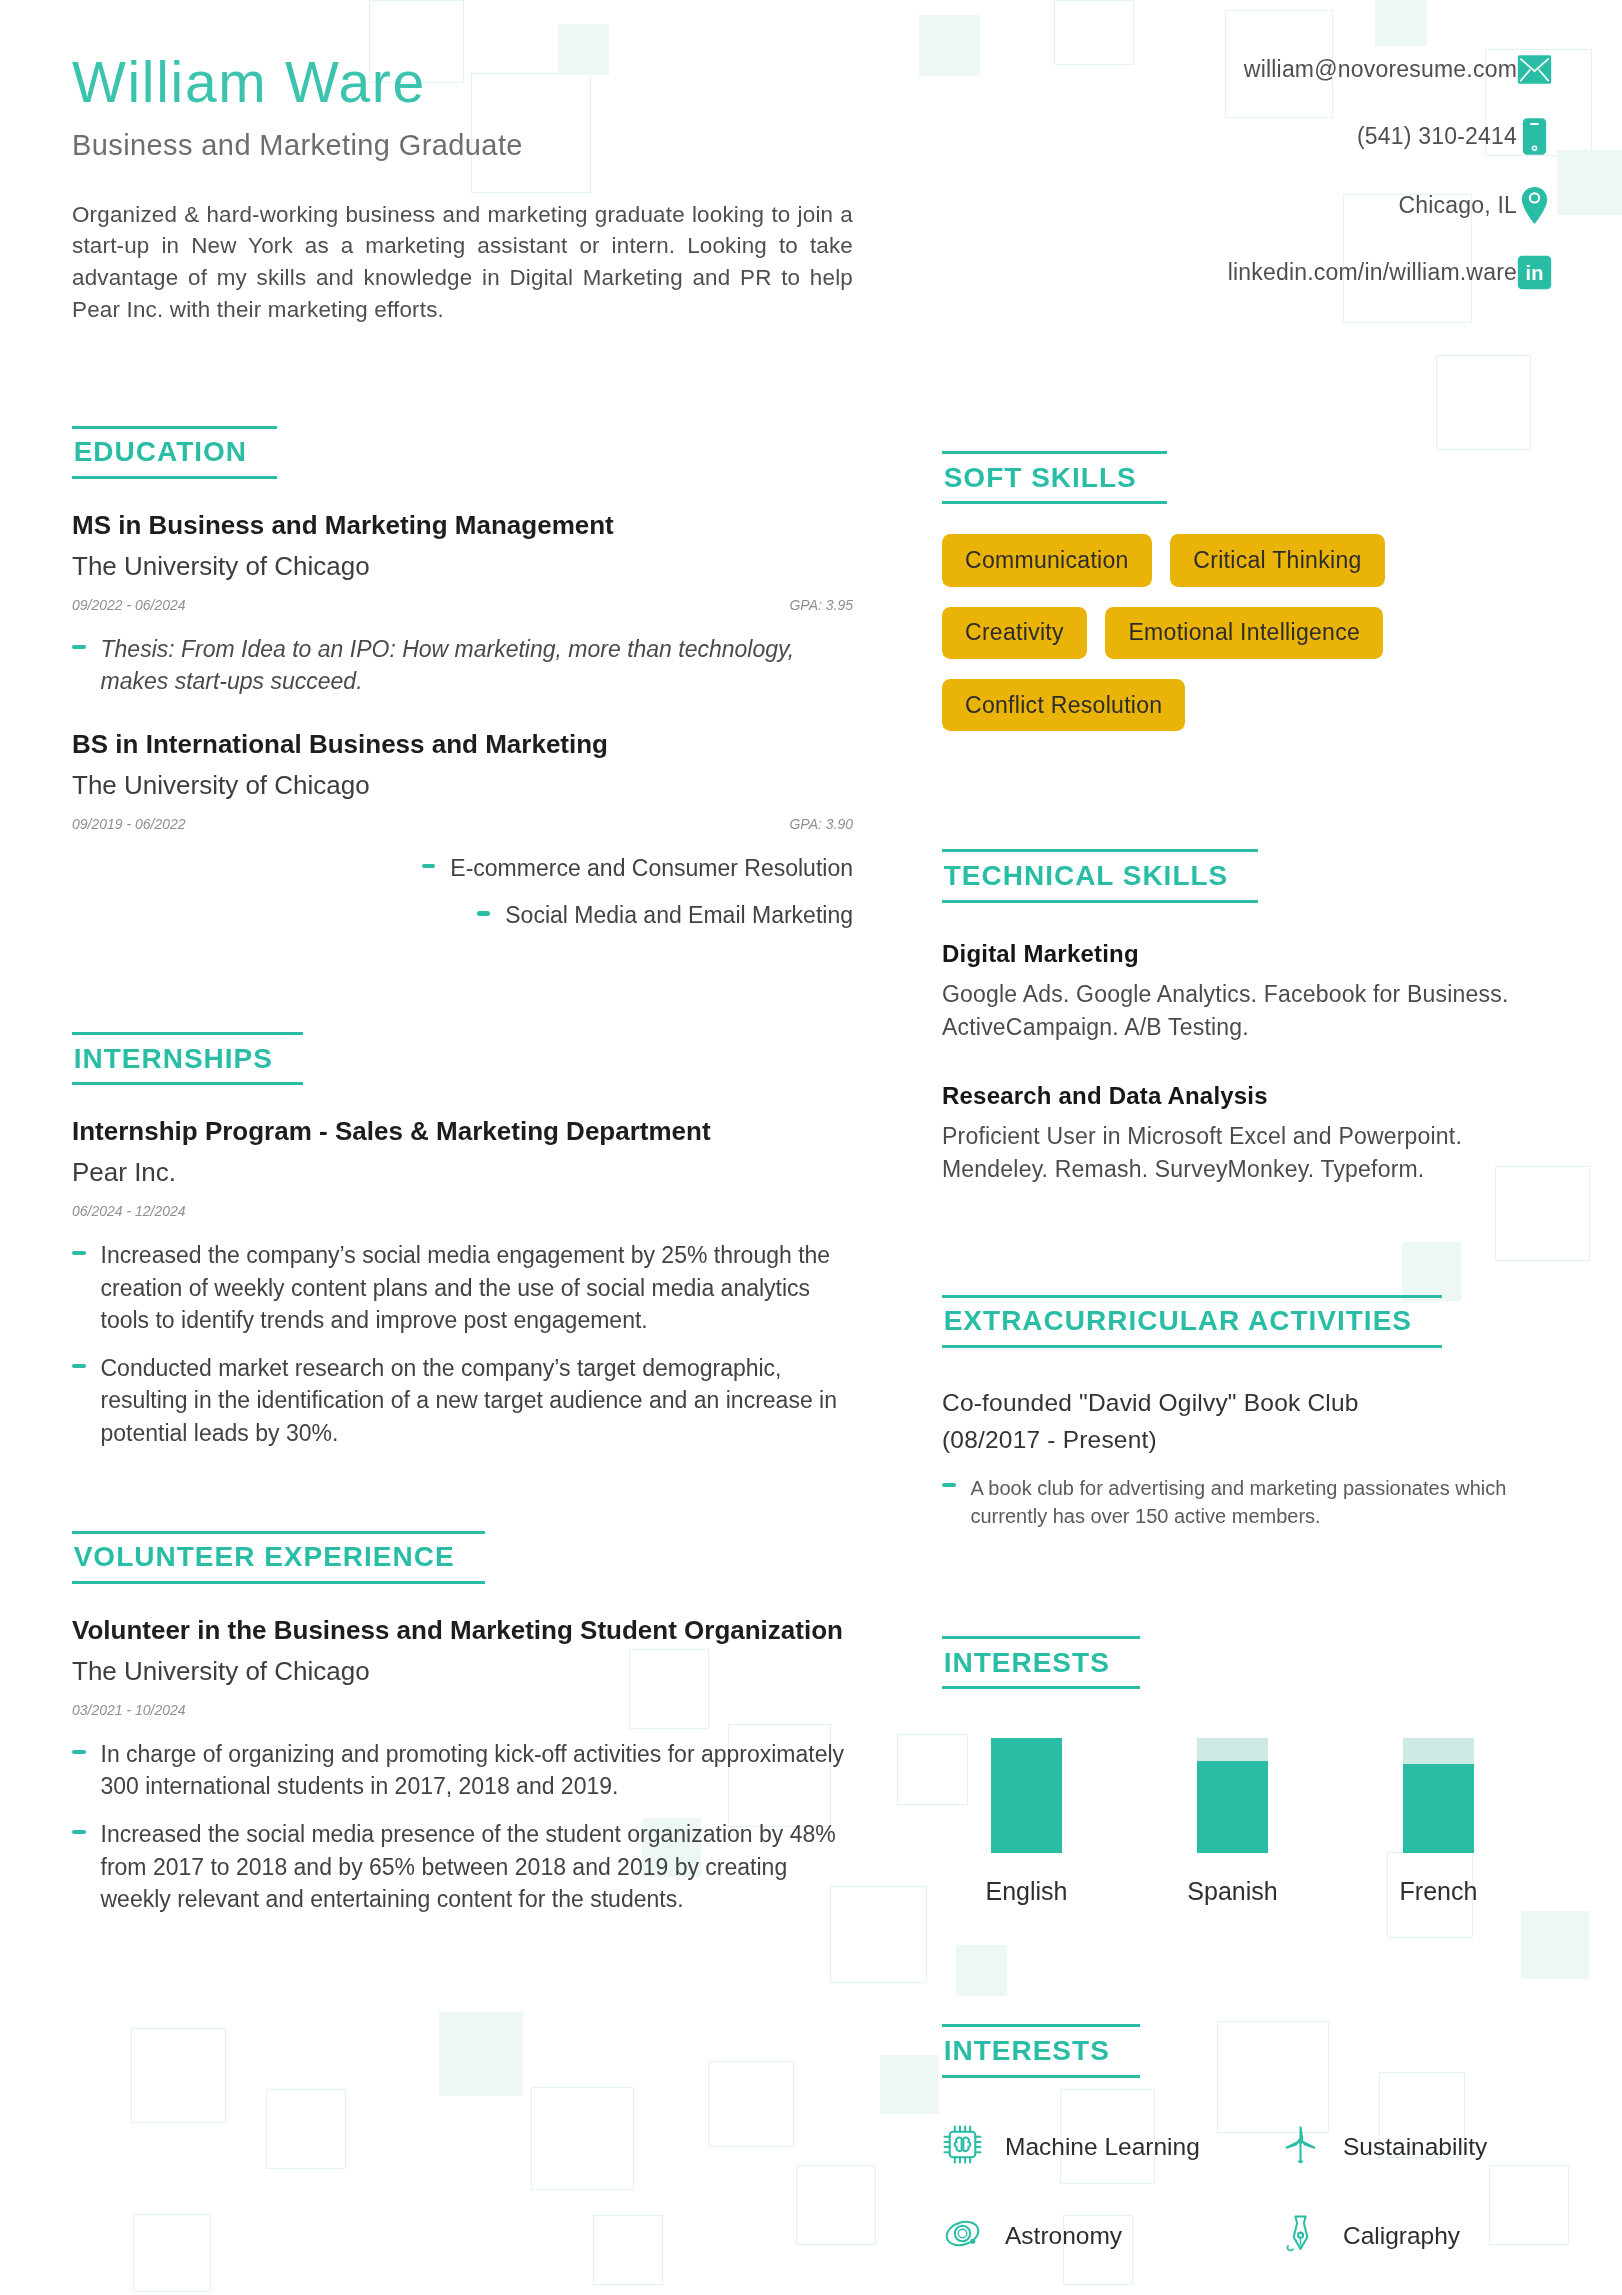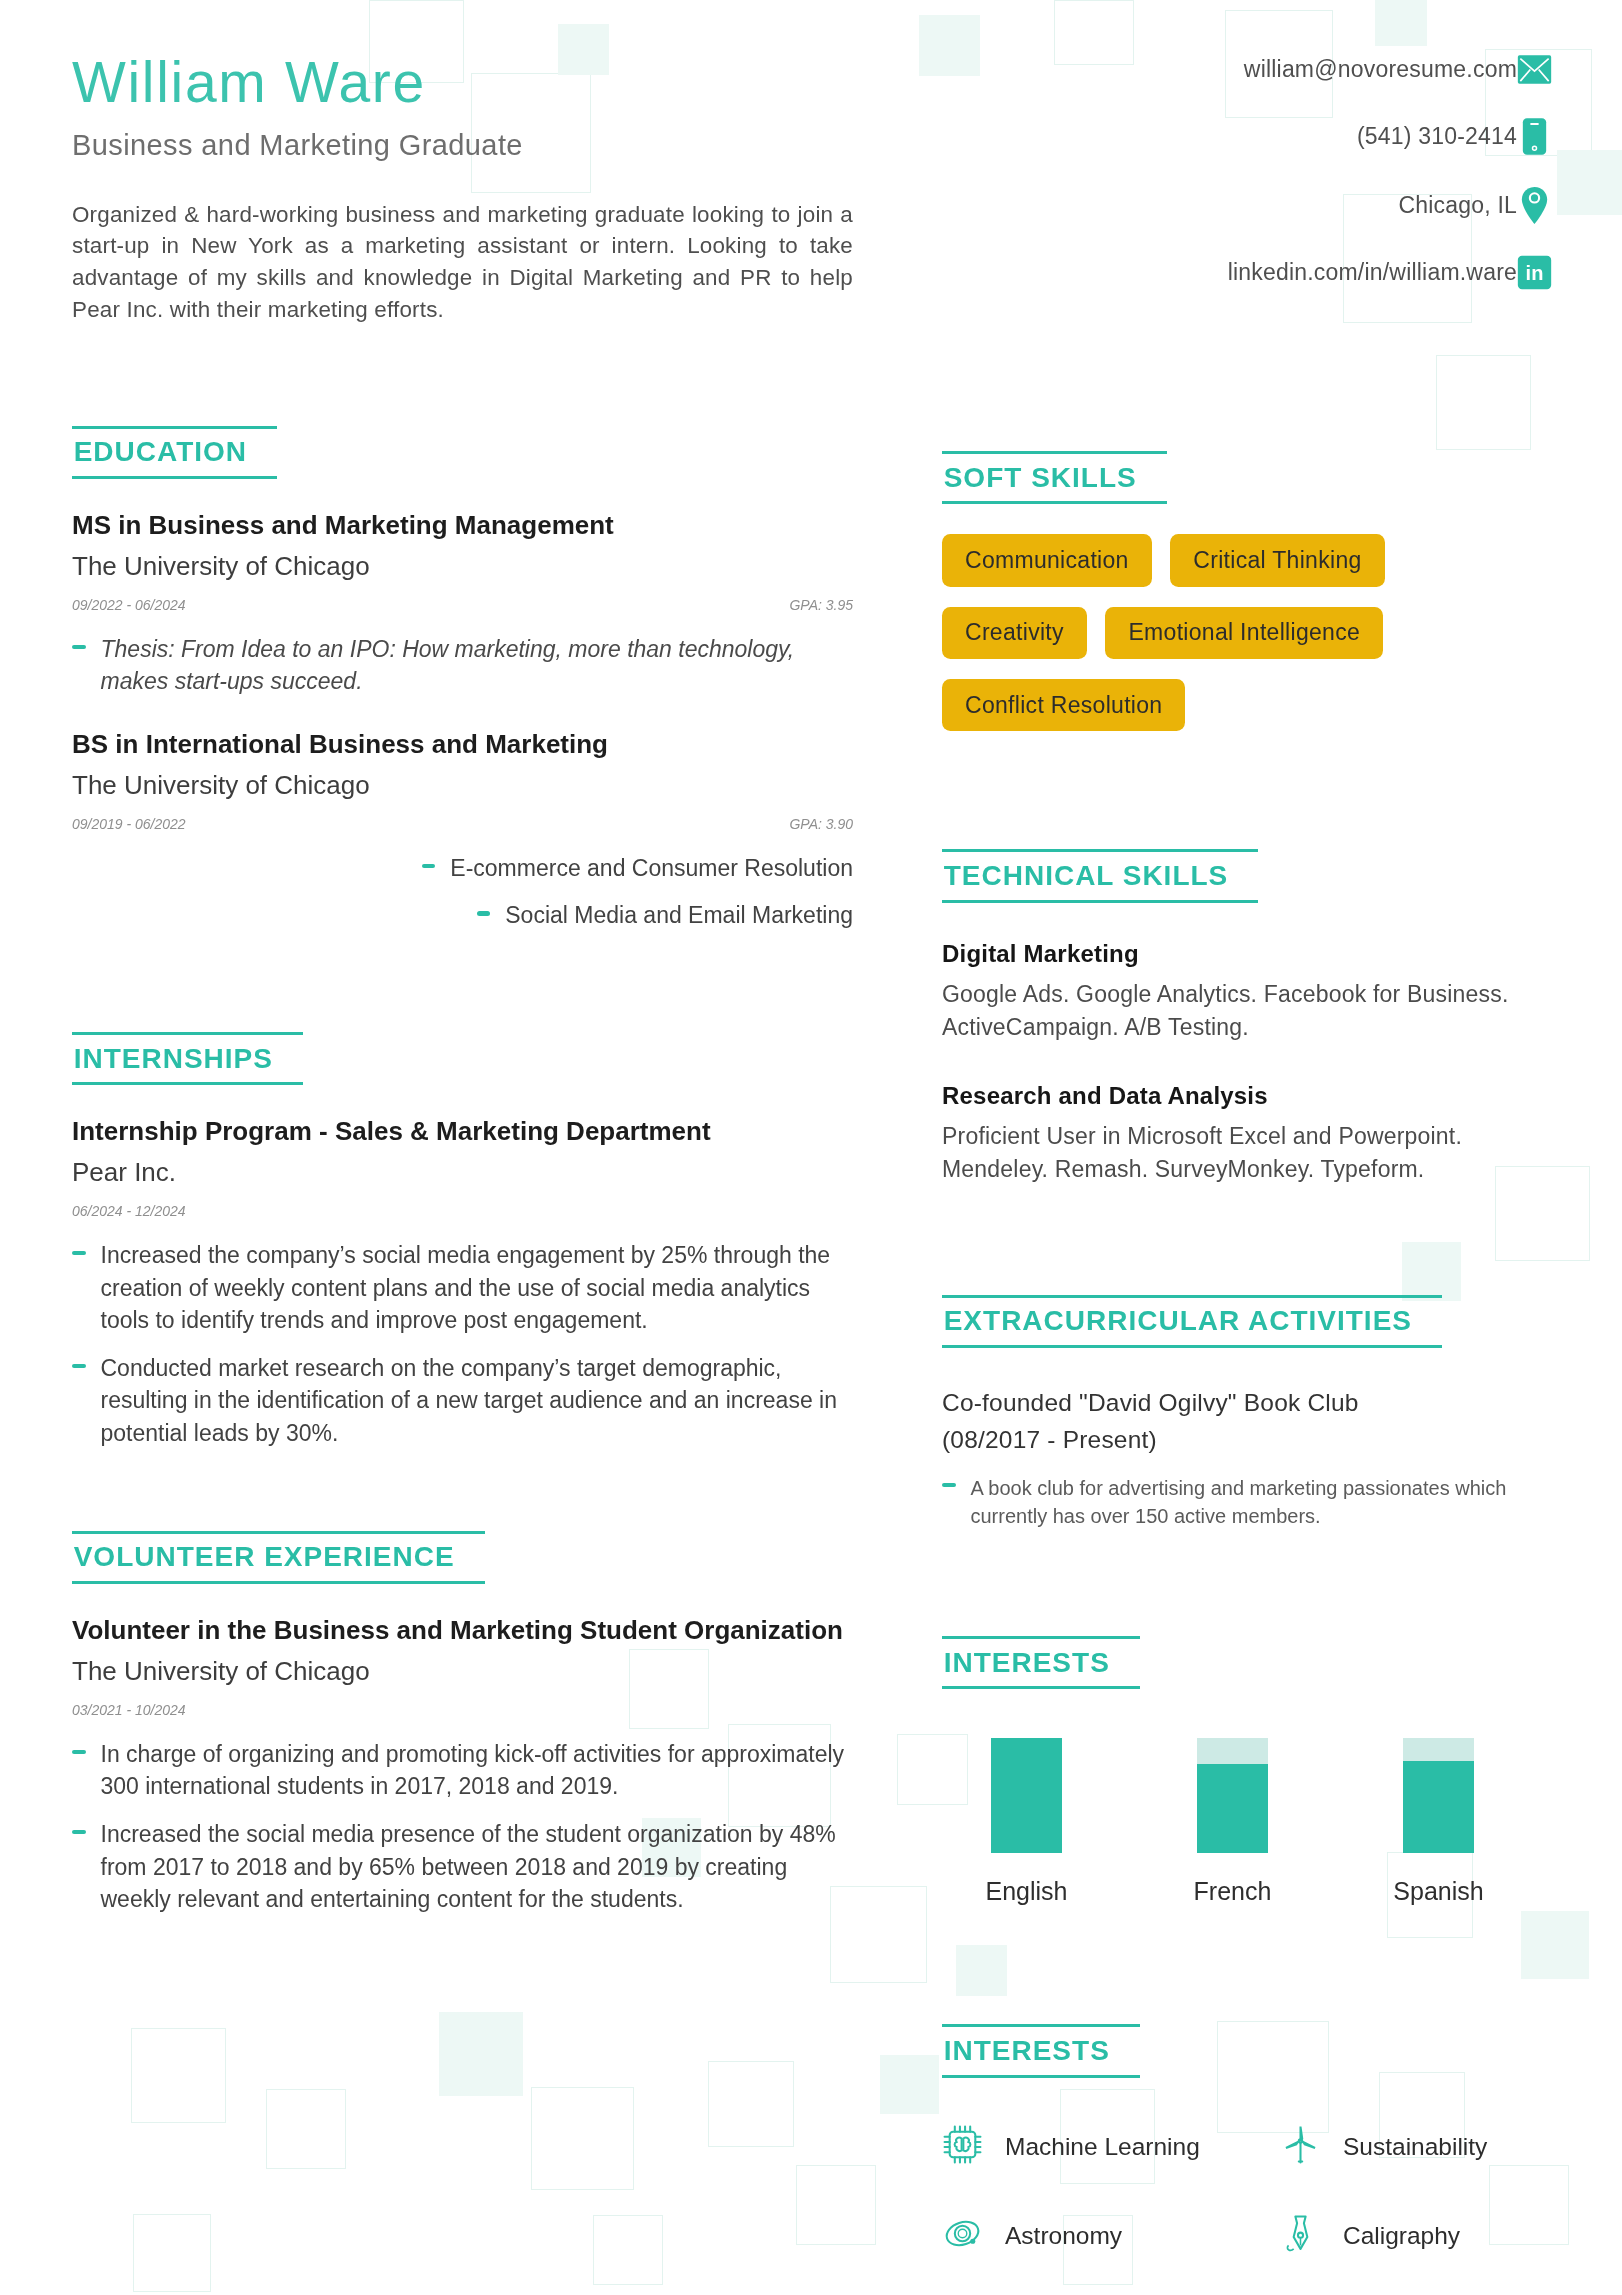--- a/index.html
+++ b/index.html
@@ -266,26 +266,26 @@
 
   <div class="mt-lang">
     <span class="sec">INTERESTS</span>
   </div>
   <div class="langs">
     <div class="lang">
       <div class="lang-bar" style="background: linear-gradient(to top, rgb(42, 189, 166) 100%, rgb(205, 234, 229) 100%);"></div>
       <div class="lang-label">English</div>
     </div>
     <div class="lang">
+      <div class="lang-bar" style="background: linear-gradient(to top, rgb(42, 189, 166) 80%, rgb(205, 234, 229) 80%);"></div>
+      <div class="lang-label">Spanish</div>
+    </div>
+    <div class="lang">
       <div class="lang-bar" style="background: linear-gradient(to top, rgb(42, 189, 166) 77%, rgb(205, 234, 229) 77%);"></div>
       <div class="lang-label">French</div>
-    </div>
-    <div class="lang">
-      <div class="lang-bar" style="background: linear-gradient(to top, rgb(42, 189, 166) 80%, rgb(205, 234, 229) 80%);"></div>
-      <div class="lang-label">Spanish</div>
     </div>
   </div>
 
   <div class="mt-int">
     <span class="sec">INTERESTS</span>
   </div>
   <div class="interests">
     <div class="interest">
       <span>
         <svg width="41" height="41" viewBox="0 0 48 48" fill="none" stroke="#2abda6" stroke-width="2.4" stroke-linecap="round">

